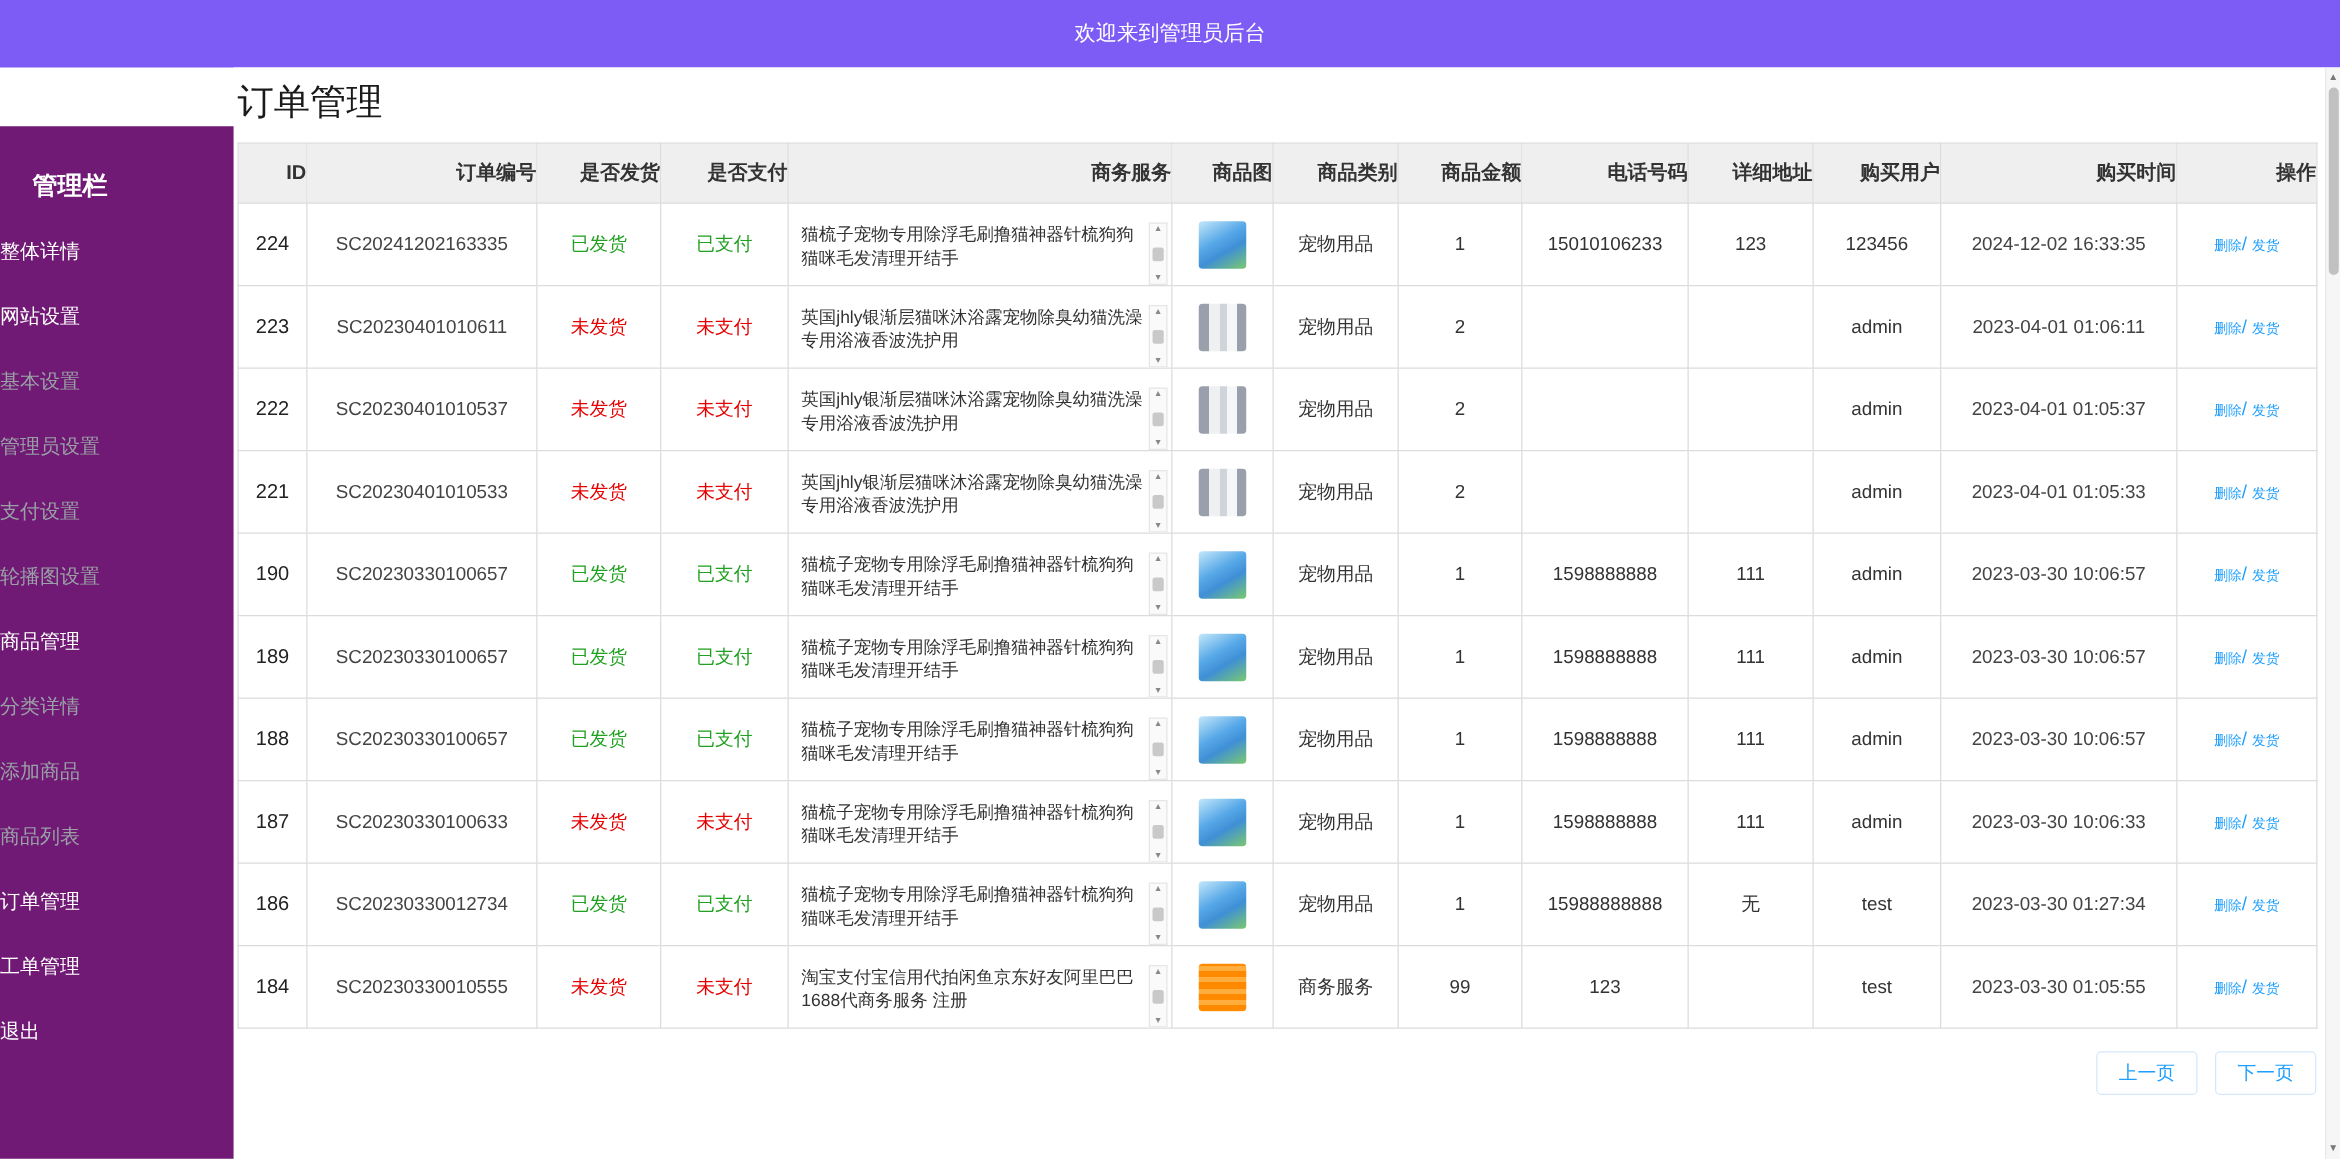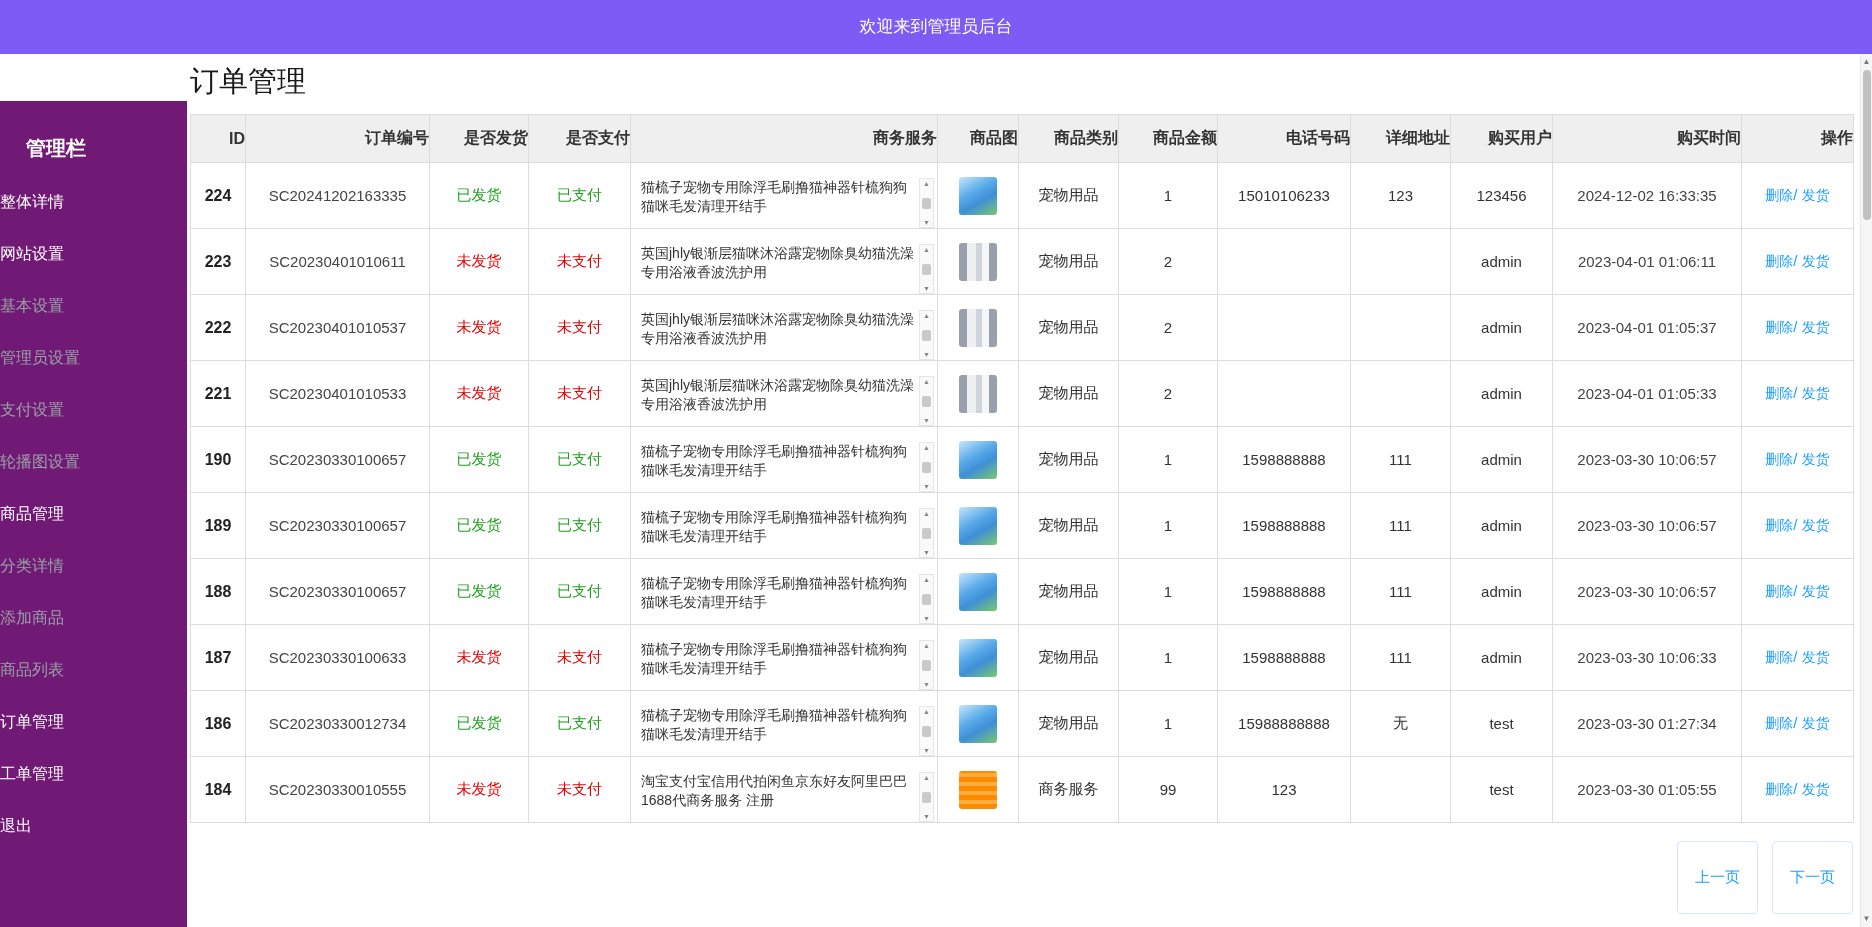--- a/index.html
+++ b/index.html
@@ -61,21 +61,21 @@
   th, td { border: 1px solid #dcdcdc; text-align: center; overflow: hidden; }
   thead th {
     height: 48px;
     background: #efefef;
     font-size: 16px;
     font-weight: bold;
     color: #333;
     text-align: right;
   }
   tbody td { height: 65px; }
-  td.cell-id { font-weight: bold; font-size: 16px; color: #222; }
+  td.cell-id { font-weight: normal; font-size: 16px; color: #222; }
   td.cell-orderno { color: #444; }
   td.cell-ship.ok, td.cell-pay.ok { color: #21a121; }
   td.cell-ship.no, td.cell-pay.no { color: #e60000; }
   td.cell-time { color: #444; }
   
   .name-wrap { display: flex; align-items: flex-end; height: 65px; padding: 0 3px 0 10px; }
   .name-text {
     flex: 1;
     text-align: left;
     font-size: 14px;
@@ -100,30 +100,30 @@
     cursor: pointer;
     flex-shrink: 0;
   }
   .mini-scroll .thumb { width: 9px; height: 11px; background: #c9c9c9; border-radius: 2px; }
   
   .thumb-img { display: inline-block; width: 38px; height: 38px; border-radius: 3px; vertical-align: middle; }
   .img-cat-comb { background: linear-gradient(150deg, #c4e7fa 0%, #58a9e8 40%, #3f8fd6 62%, #7bc96f 100%); }
   .img-cat-shampoo { background: linear-gradient(90deg, #9aa0ab 0 22%, #eef0f2 22% 45%, #cfd4da 45% 60%, #f5f6f7 60% 80%, #9aa0ab 80%); }
   .img-taobao-service { background: repeating-linear-gradient(0deg, #ff8a00 0 5px, #ffae3d 5px 9px); }
   
-  .action-link { color: #1e9fff; text-decoration: none; cursor: pointer; font-size: 14px; }
+  .action-link { color: #1e9fff; text-decoration: none; cursor: pointer; font-size: 11px; }
   .action-sep { color: #1e9fff; font-size: 15px; }
   
   .pagination { width: 1663px; display: flex; justify-content: flex-end; gap: 14px; margin-top: 18px; }
   .page-btn {
     background: #fff;
     border: 1px solid #d5e8fb;
     color: #1e9fff;
     font-size: 15px;
-    padding: 26px 17px;
+    padding: 7px 17px;
     border-radius: 4px;
     cursor: pointer;
     font-family: inherit;
   }
   
   .v-scrollbar {
     position: fixed;
     right: 0;
     top: 54px;
     width: 12px;

